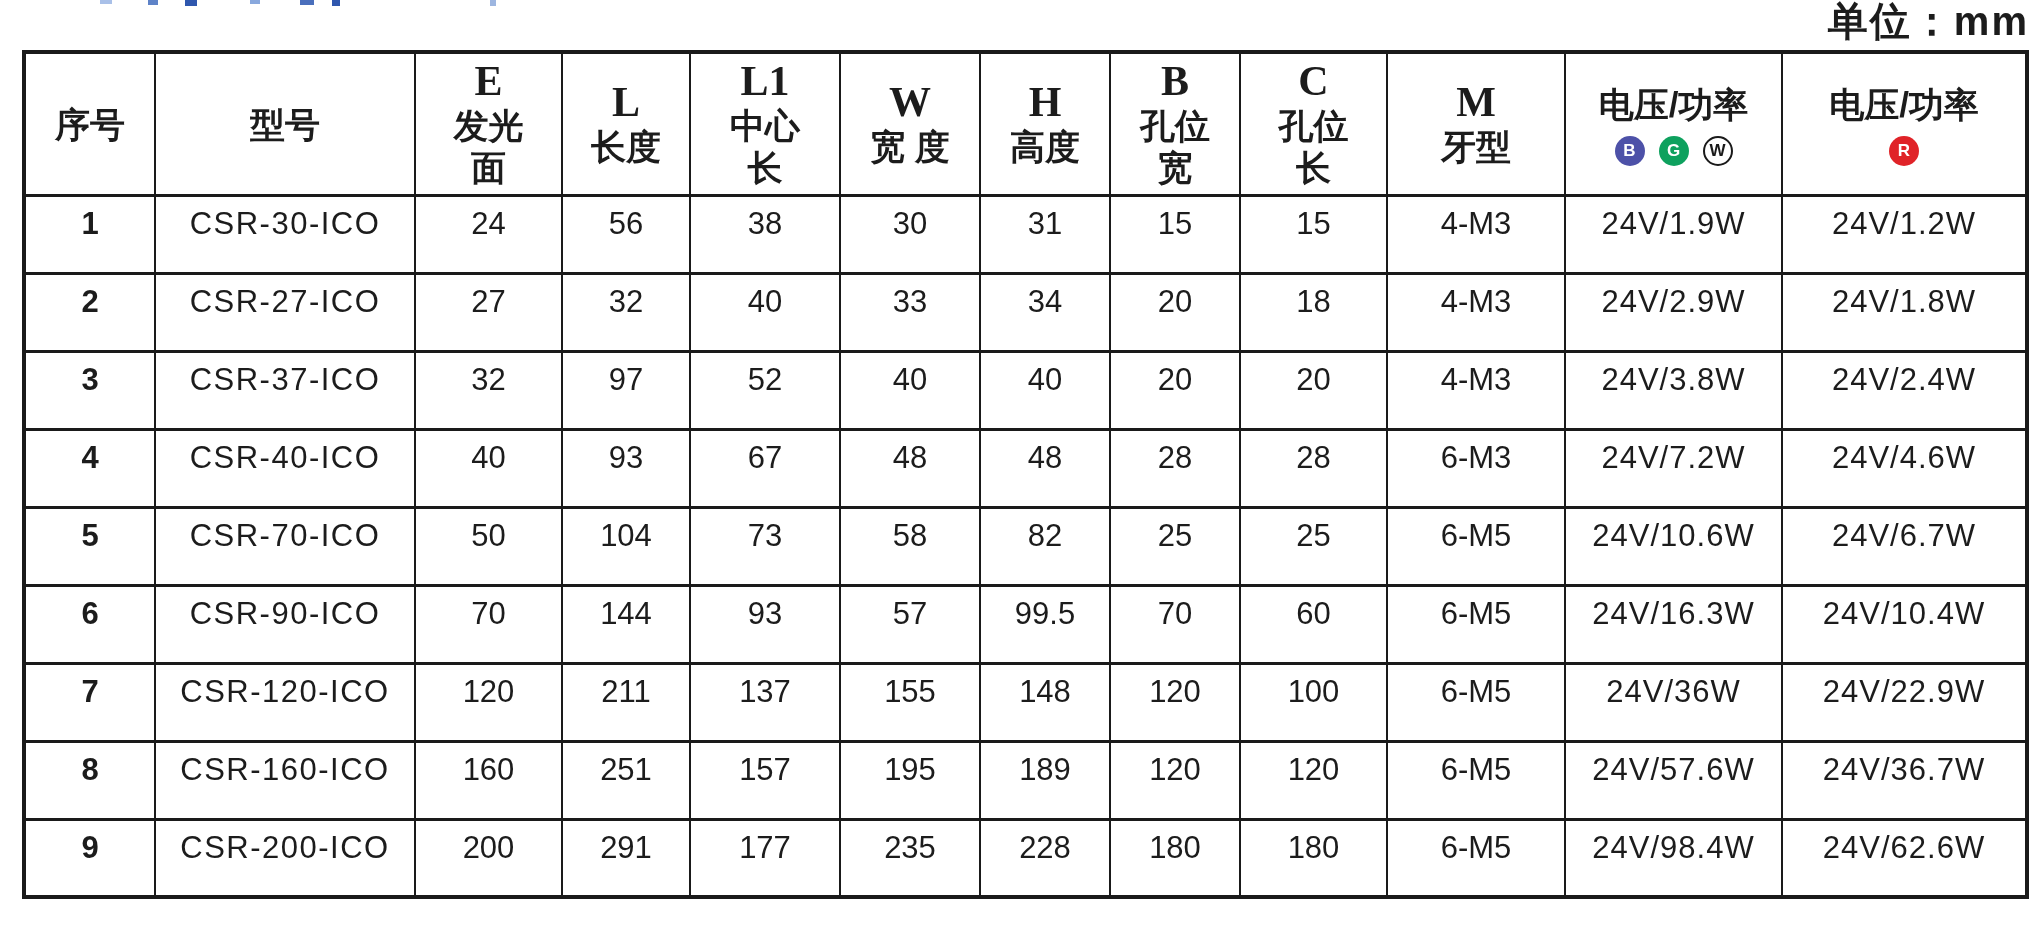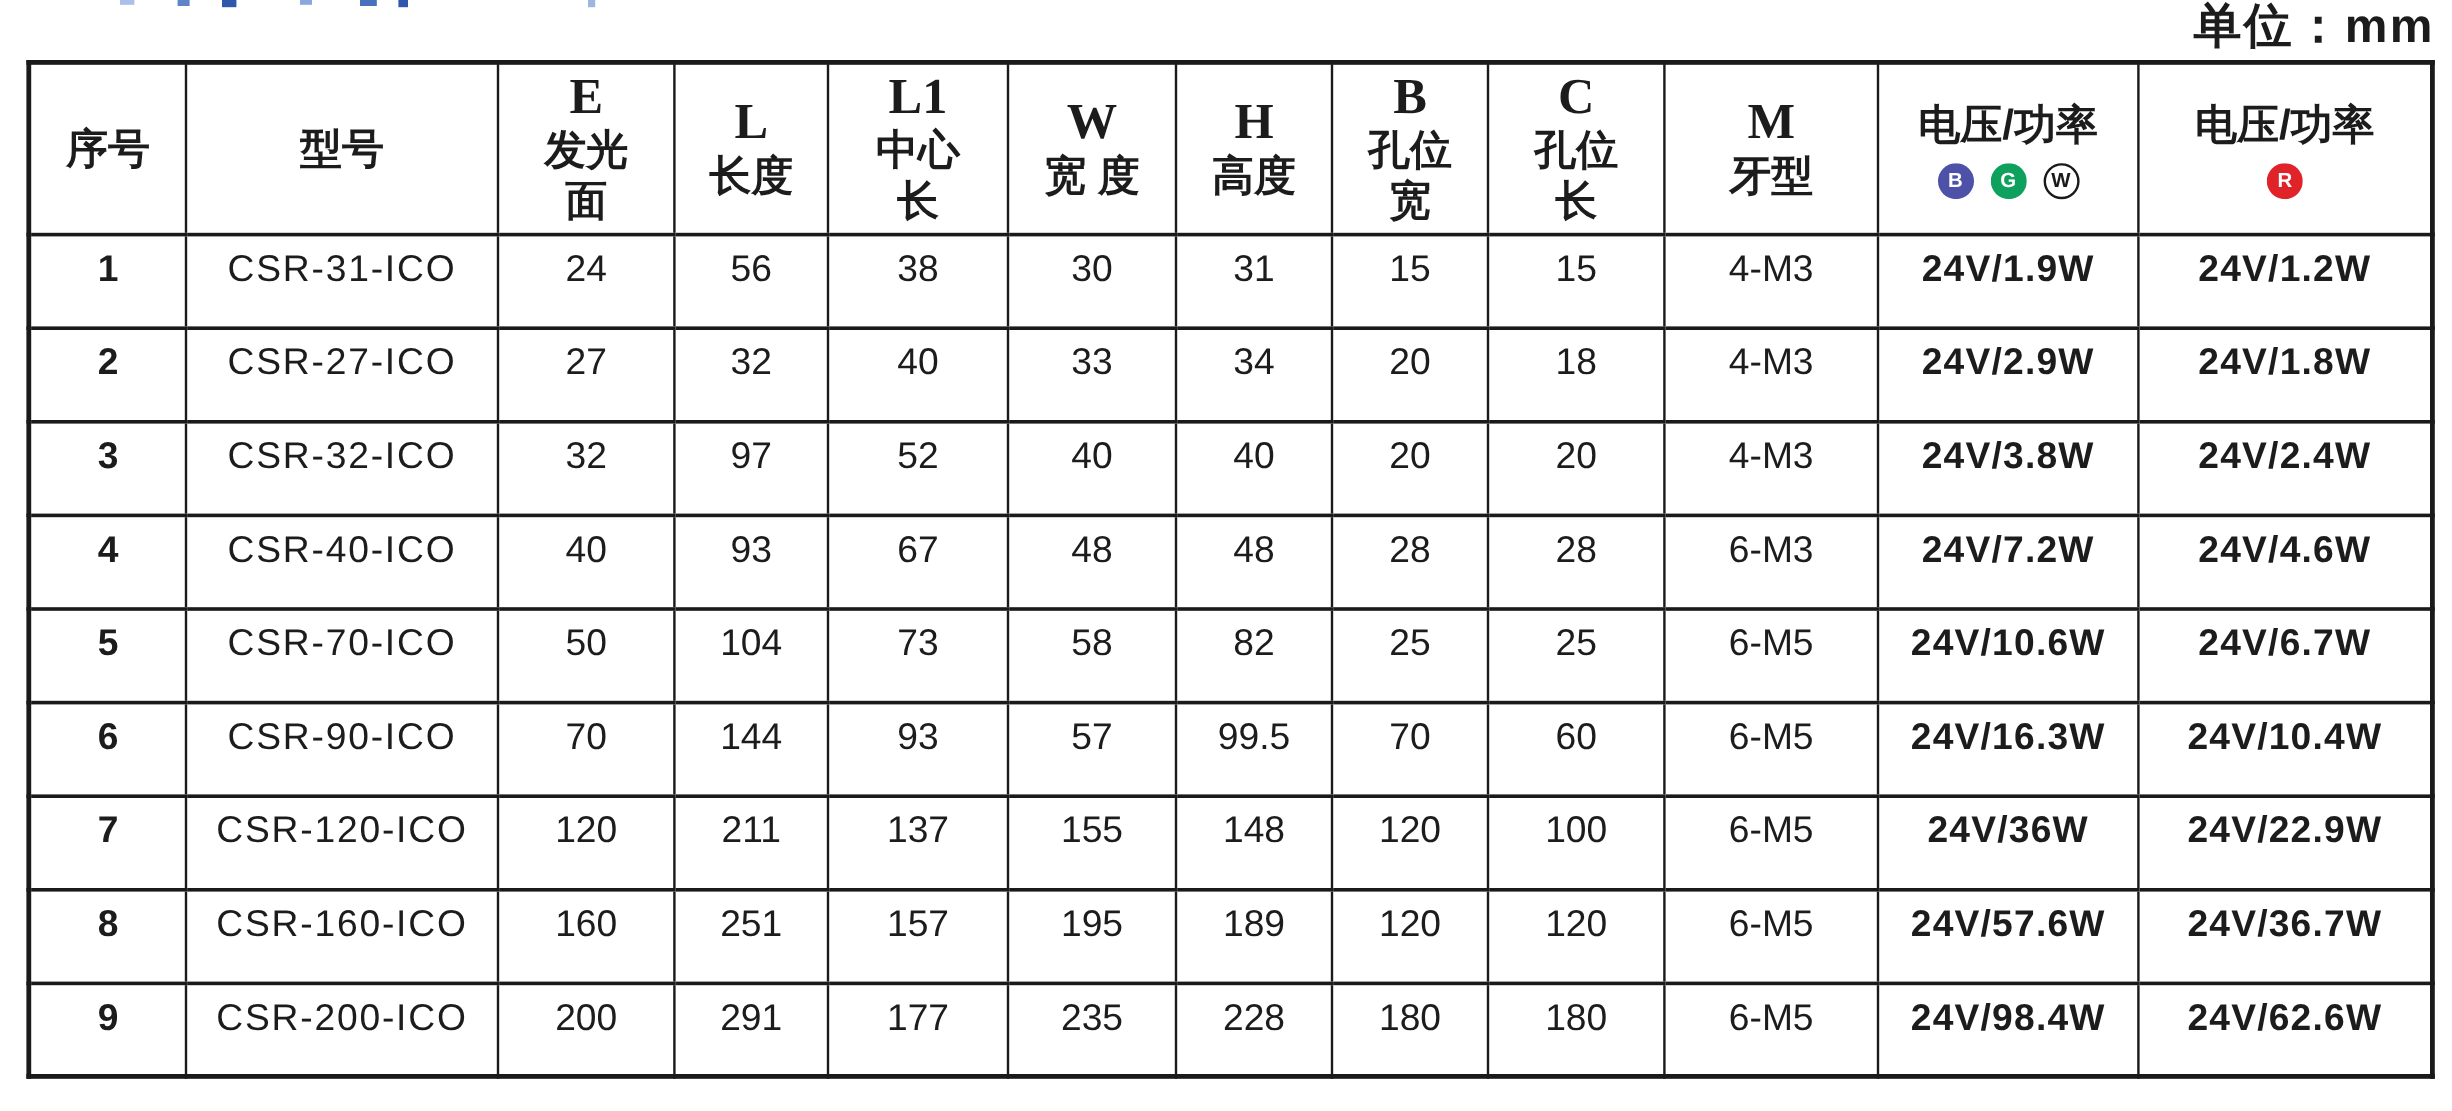--- a/index.html
+++ b/index.html
@@ -27,21 +27,21 @@
   .h-letter{font-family:"Liberation Serif","DejaVu Serif",serif;font-size:42px;line-height:1.05;}
   .h-label{font-size:35px;line-height:1.2;white-space:pre-line;margin-top:2px;}
   .icon-row{display:flex;justify-content:center;align-items:center;gap:14px;margin-top:10px;}
   .cicon{display:inline-flex;align-items:center;justify-content:center;
          width:26px;height:26px;border-radius:50%;border:2px solid transparent;
          font-size:17px;font-weight:bold;line-height:1;}
 
   table.spec td{font-size:31px;padding-bottom:20px;}
   td.idx{font-weight:bold;font-size:30px;}
   td.model{font-size:30px;letter-spacing:1.5px;}
-  td.volt{font-size:30px;letter-spacing:1px;font-weight:bold;}
+  td.volt{font-size:30px;letter-spacing:1px;}
 </style>
 </head>
 <body>
 
 <div class="page">
 
   <div class="fragments">
     <span style="left:100px;width:12px;height:4px;background:#a9c0e8;"></span>
     <span style="left:148px;width:10px;height:5px;background:#5e83c8;"></span>
     <span style="left:185px;width:12px;height:6px;background:#2f57ae;"></span>
@@ -124,21 +124,21 @@
           <div class="h-label">电压/功率</div>
           <div class="icon-row">
             <span class="cicon" style="background: rgb(224, 35, 40); color: rgb(255, 255, 255); border-color: transparent;">R</span>
           </div>
         </th>
       </tr>
     </thead>
     <tbody>
         <tr>
           <td class="idx">1</td>
-          <td class="model">CSR-31-ICO</td>
+          <td class="model">CSR-30-ICO</td>
           <td>24</td>
           <td>56</td>
           <td>38</td>
           <td>30</td>
           <td>31</td>
           <td>15</td>
           <td>15</td>
           <td>4-M3</td>
           <td class="volt">24V/1.9W</td>
           <td class="volt">24V/1.2W</td>
@@ -152,21 +152,21 @@
           <td>33</td>
           <td>34</td>
           <td>20</td>
           <td>18</td>
           <td>4-M3</td>
           <td class="volt">24V/2.9W</td>
           <td class="volt">24V/1.8W</td>
         </tr>
         <tr>
           <td class="idx">3</td>
-          <td class="model">CSR-32-ICO</td>
+          <td class="model">CSR-37-ICO</td>
           <td>32</td>
           <td>97</td>
           <td>52</td>
           <td>40</td>
           <td>40</td>
           <td>20</td>
           <td>20</td>
           <td>4-M3</td>
           <td class="volt">24V/3.8W</td>
           <td class="volt">24V/2.4W</td>

